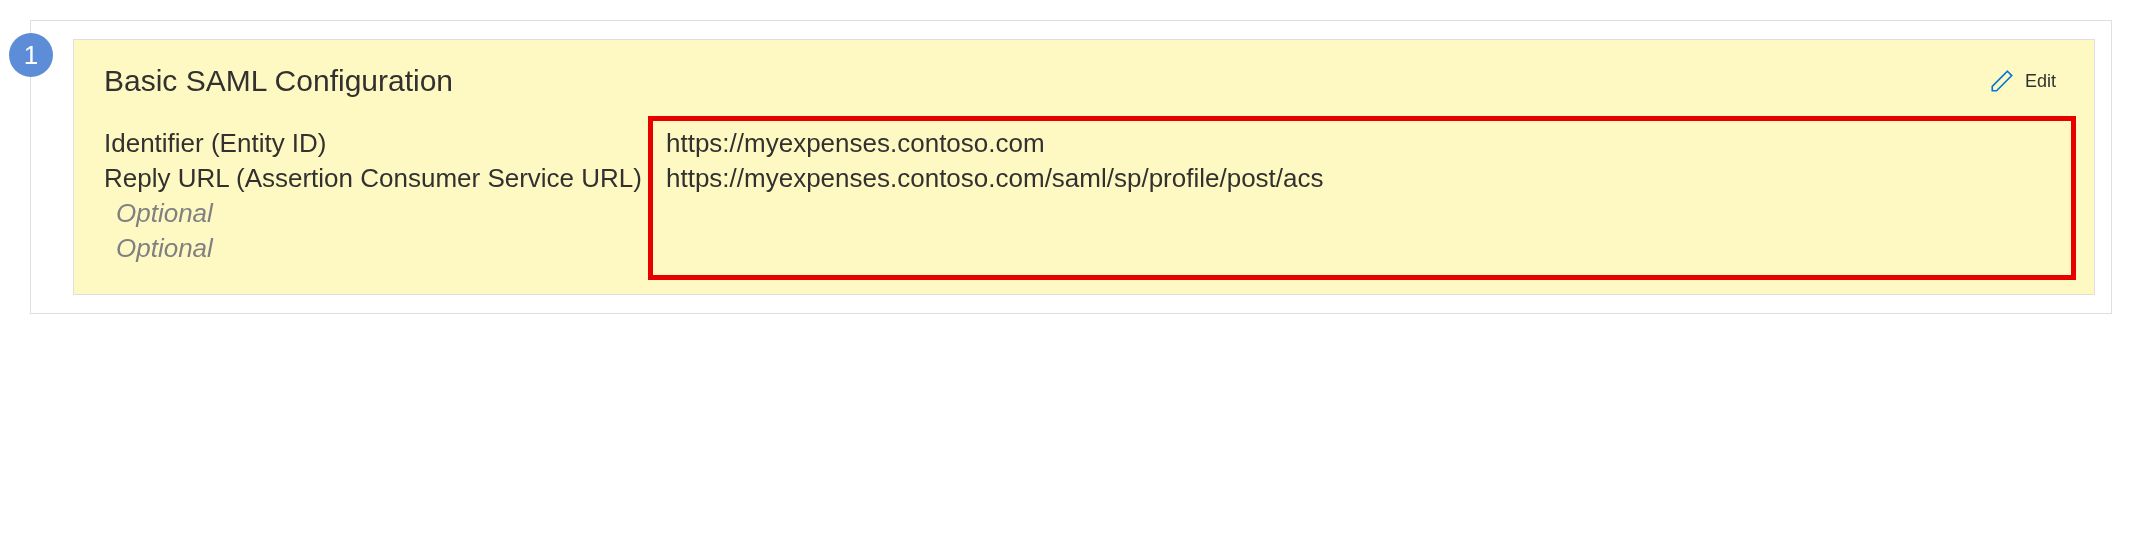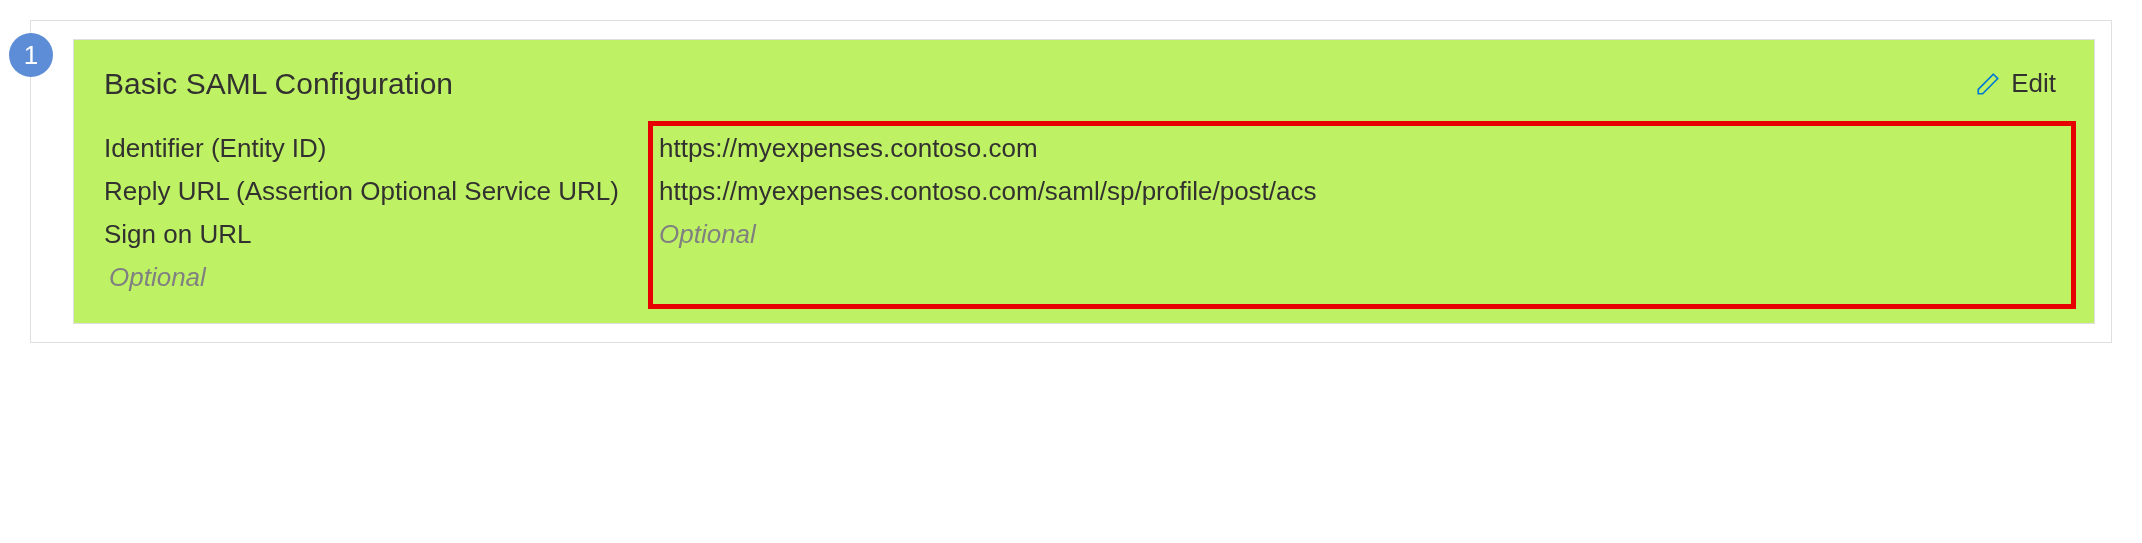--- a/index.html
+++ b/index.html
@@ -32,72 +32,72 @@
       font-size: 26px;
       font-weight: 400;
       flex-shrink: 0;
       margin-left: -22px;
       margin-top: -6px;
     }
     .card {
       border: 1px solid #e1dfdd;
       flex: 1;
       padding: 24px 30px 28px 30px;
-      background: #bef264;
+      background: #fef9c3;
     }
     .card-header {
       display: flex;
       justify-content: space-between;
       align-items: center;
       margin-bottom: 28px;
     }
     .card-title {
       font-size: 30px;
       font-weight: 400;
       color: #323130;
     }
     .edit-button {
       display: flex;
       align-items: center;
       gap: 10px;
       background: none;
       border: none;
       cursor: pointer;
       color: #323130;
-      font-size: 26px;
+      font-size: 18px;
       font-family: inherit;
       padding: 4px 8px;
     }
     .edit-button svg {
       width: 26px;
       height: 26px;
       stroke: #0078d4;
       fill: none;
       stroke-width: 1.5;
     }
     .field-rows {
       display: flex;
       flex-direction: column;
-      gap: 8px;
+      gap: 0;
     }
     .field-row {
       display: flex;
       align-items: baseline;
     }
     .field-label {
       flex: 0 0 550px;
       font-size: 26px;
       color: #323130;
       font-weight: 400;
     }
     .field-value {
       flex: 1;
       font-size: 26px;
       color: #323130;
-      padding: 2px 5px;
+      padding: 2px 12px;
     }
     .field-value.optional {
       color: #808080;
       font-style: italic;
     }
     .values-wrapper {
       position: relative;
     }
     .red-box {
       position: absolute;
@@ -124,25 +124,24 @@
       </button>
     </div>
 
     <div class="values-wrapper">
       <div class="field-rows">
         <div class="field-row">
           <div class="field-label">Identifier (Entity ID)</div>
           <div class="field-value">https://myexpenses.contoso.com</div>
         </div>
         <div class="field-row">
-          <div class="field-label">Reply URL (Assertion Optional Service URL)</div>
+          <div class="field-label">Reply URL (Assertion Consumer Service URL)</div>
           <div class="field-value">https://myexpenses.contoso.com/saml/sp/profile/post/acs</div>
         </div>
         <div class="field-row">
-          <div class="field-label">Sign on URL</div>
           <div class="field-value optional">Optional</div>
         </div>
         <div class="field-row">
           <div class="field-value optional">Optional</div>
         </div>
       </div>
       <div class="red-box" style="left:544px; top:-10px; right:-12px; bottom:-14px;"></div>
     </div>
   </div>
 </div>

